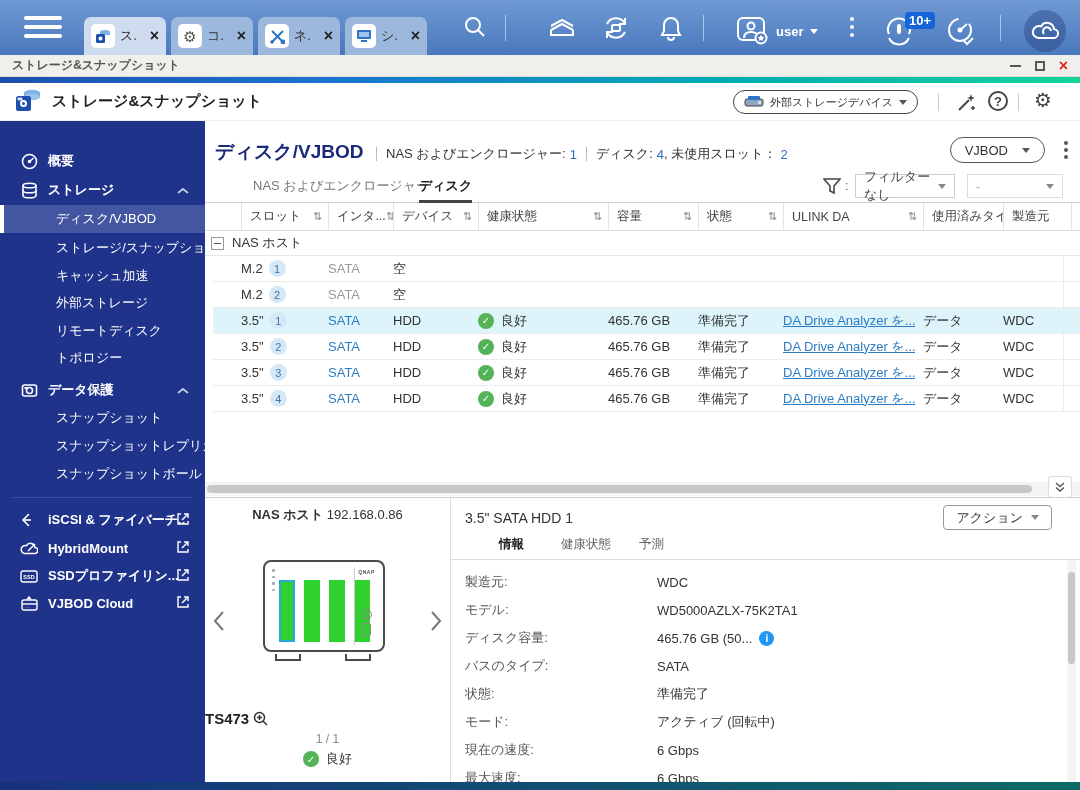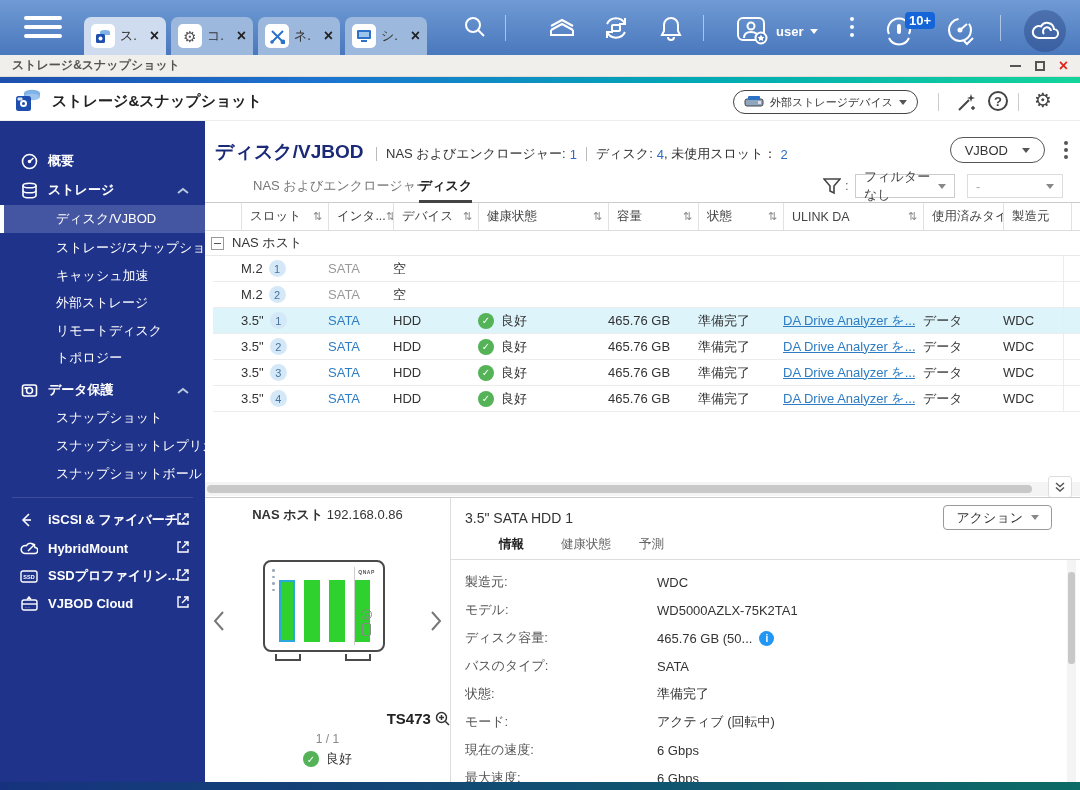--- a/index.html
+++ b/index.html
@@ -134,21 +134,21 @@
   .bays { position:absolute; left:14px; bottom:8px; display:flex; gap:9px; }
   .bay { width:16px; height:62px; background:#2fd12f; }
   .bay.selbay { border:2px solid #2aa7dd; }
   .napanel { position:absolute; right:5px; top:5px; width:24px; height:78px; border-left:1px solid #ccc; }
   .qnaptxt { font-size:5px; font-weight:bold; color:#555; text-align:center; margin-top:2px; letter-spacing:.5px; }
   .nbtn1 { width:11px; height:11px; border:1px solid #888; border-radius:50%; margin:34px auto 3px; position:relative; }
   .nbtn1::after { content:""; position:absolute; left:3px; top:3px; width:3px; height:3px; border:1px solid #888; border-radius:50%; }
   .nbtn2 { width:9px; height:13px; border:1px solid #888; border-radius:2px; margin:0 auto; }
   .feet { position:absolute; left:58px; top:156px; width:122px; }
   .feet div { position:absolute; width:26px; height:7px; border:2px solid #4a4a4a; border-top:none; }
-  .model { position:absolute; left:0; top:212px; width:245px; text-align:right; font-size:15px; font-weight:bold; color:#222; }
+  .model { position:absolute; left:0; top:212px; width:245px; text-align:left; font-size:15px; font-weight:bold; color:#222; }
   .pageno { position:absolute; left:0; top:234px; width:245px; text-align:center; font-size:12px; color:#888; }
   .nhealth { position:absolute; left:0; top:252px; width:245px; display:flex; align-items:center; justify-content:center; font-size:13px; color:#333; }
   .bdivider { position:absolute; left:245px; top:0; width:1px; height:293px; background:#ddd; }
 
   .bright { position:absolute; left:246px; top:0; width:629px; height:293px; }
   .dtitle { position:absolute; left:14px; top:12px; font-size:14px; color:#333; }
   .actbtn { position:absolute; right:28px; top:7px; height:25px; border:1px solid #999; border-radius:4px; background:#fff;
     padding:0 12px; display:flex; align-items:center; gap:8px; font-size:13px; color:#333; cursor:pointer; }
   .dtabs { position:absolute; left:0; top:38px; width:629px; height:24px; border-bottom:1px solid #ddd; }
   .dtab { position:absolute; top:0; font-size:12.5px; color:#666; cursor:pointer; }

